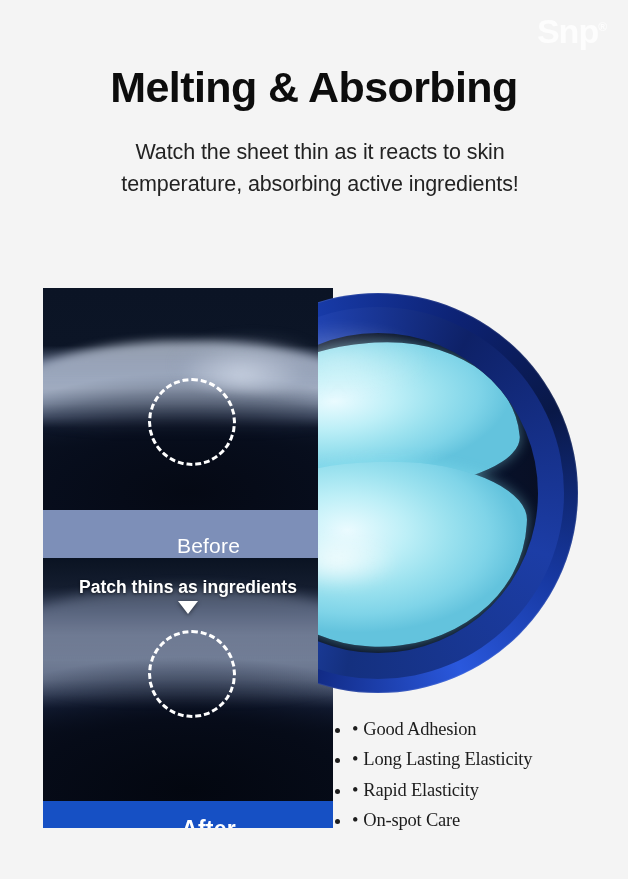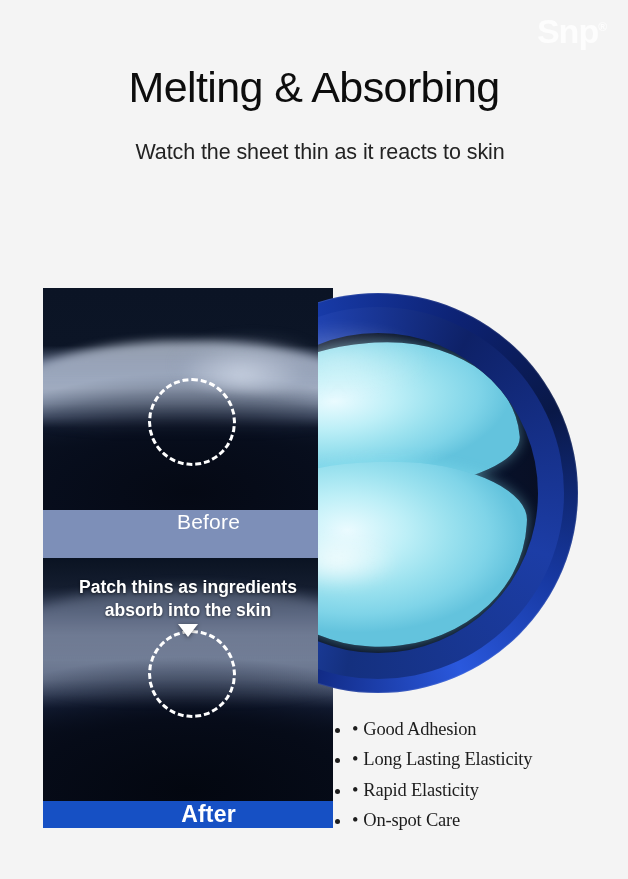--- a/index.html
+++ b/index.html
@@ -38,21 +38,21 @@
   
   .header {
     position: absolute;
     top: 58px;
     left: 0;
     width: 628px;
     text-align: center;
   }
   .title {
     font-size: 43px;
-    font-weight: 400;
+    font-weight: 700;
     color: #0d0d0d;
     line-height: 1.38;
     letter-spacing: -0.6px;
   }
   .subtitle {
     margin-top: 20px;
     font-size: 21.5px;
     font-weight: 400;
     color: #232323;
     line-height: 1.47;
@@ -181,21 +181,21 @@
     border-left: 10px solid transparent;
     border-right: 10px solid transparent;
     border-top: 13px solid #ffffff;
     filter: drop-shadow(0 1px 2px rgba(0,0,0,0.5));
   }
 
   
   .band {
     width: 100%;
     display: flex;
-    align-items: flex-start;
+    align-items: flex-end;
     justify-content: center;
     color: #ffffff;
     letter-spacing: 0.2px;
     padding-left: 41px;
   }
   .band-before {
     height: 48px;
     background: #7d8fb8;
     font-size: 21px;
     font-weight: 400;
@@ -325,20 +325,21 @@
 <div class="watermark">
   <span>Snp</span><sup>®</sup>
 </div>
 
 <div class="header">
   <h1 class="title">
     <div>Melting &amp; Absorbing</div>
   </h1>
   <p class="subtitle">
     <span>Watch the sheet thin as it reacts to skin</span><br>
+    <span>temperature, absorbing active ingredients!</span>
   </p>
 </div>
 
 <div class="before-after">
 
   <div class="photo photo-before">
     <div class="bg"></div>
     <div class="sheet"></div>
     <div class="bump"></div>
     <div class="circle-marker circle-before"></div>
@@ -346,21 +347,20 @@
 
   <div class="band band-before">
     <span>Before</span>
   </div>
 
   <div class="photo photo-after">
     <div class="bg"></div>
     <div class="sheet"></div>
     <div class="overlay-caption">
       <div>Patch thins as ingredients</div>
-      <div>absorb into the skin</div>
       <div class="arrow-down"></div>
     </div>
     <div class="circle-marker circle-after"></div>
   </div>
 
   <div class="band band-after">
     <span>After</span>
   </div>
 </div>
 

